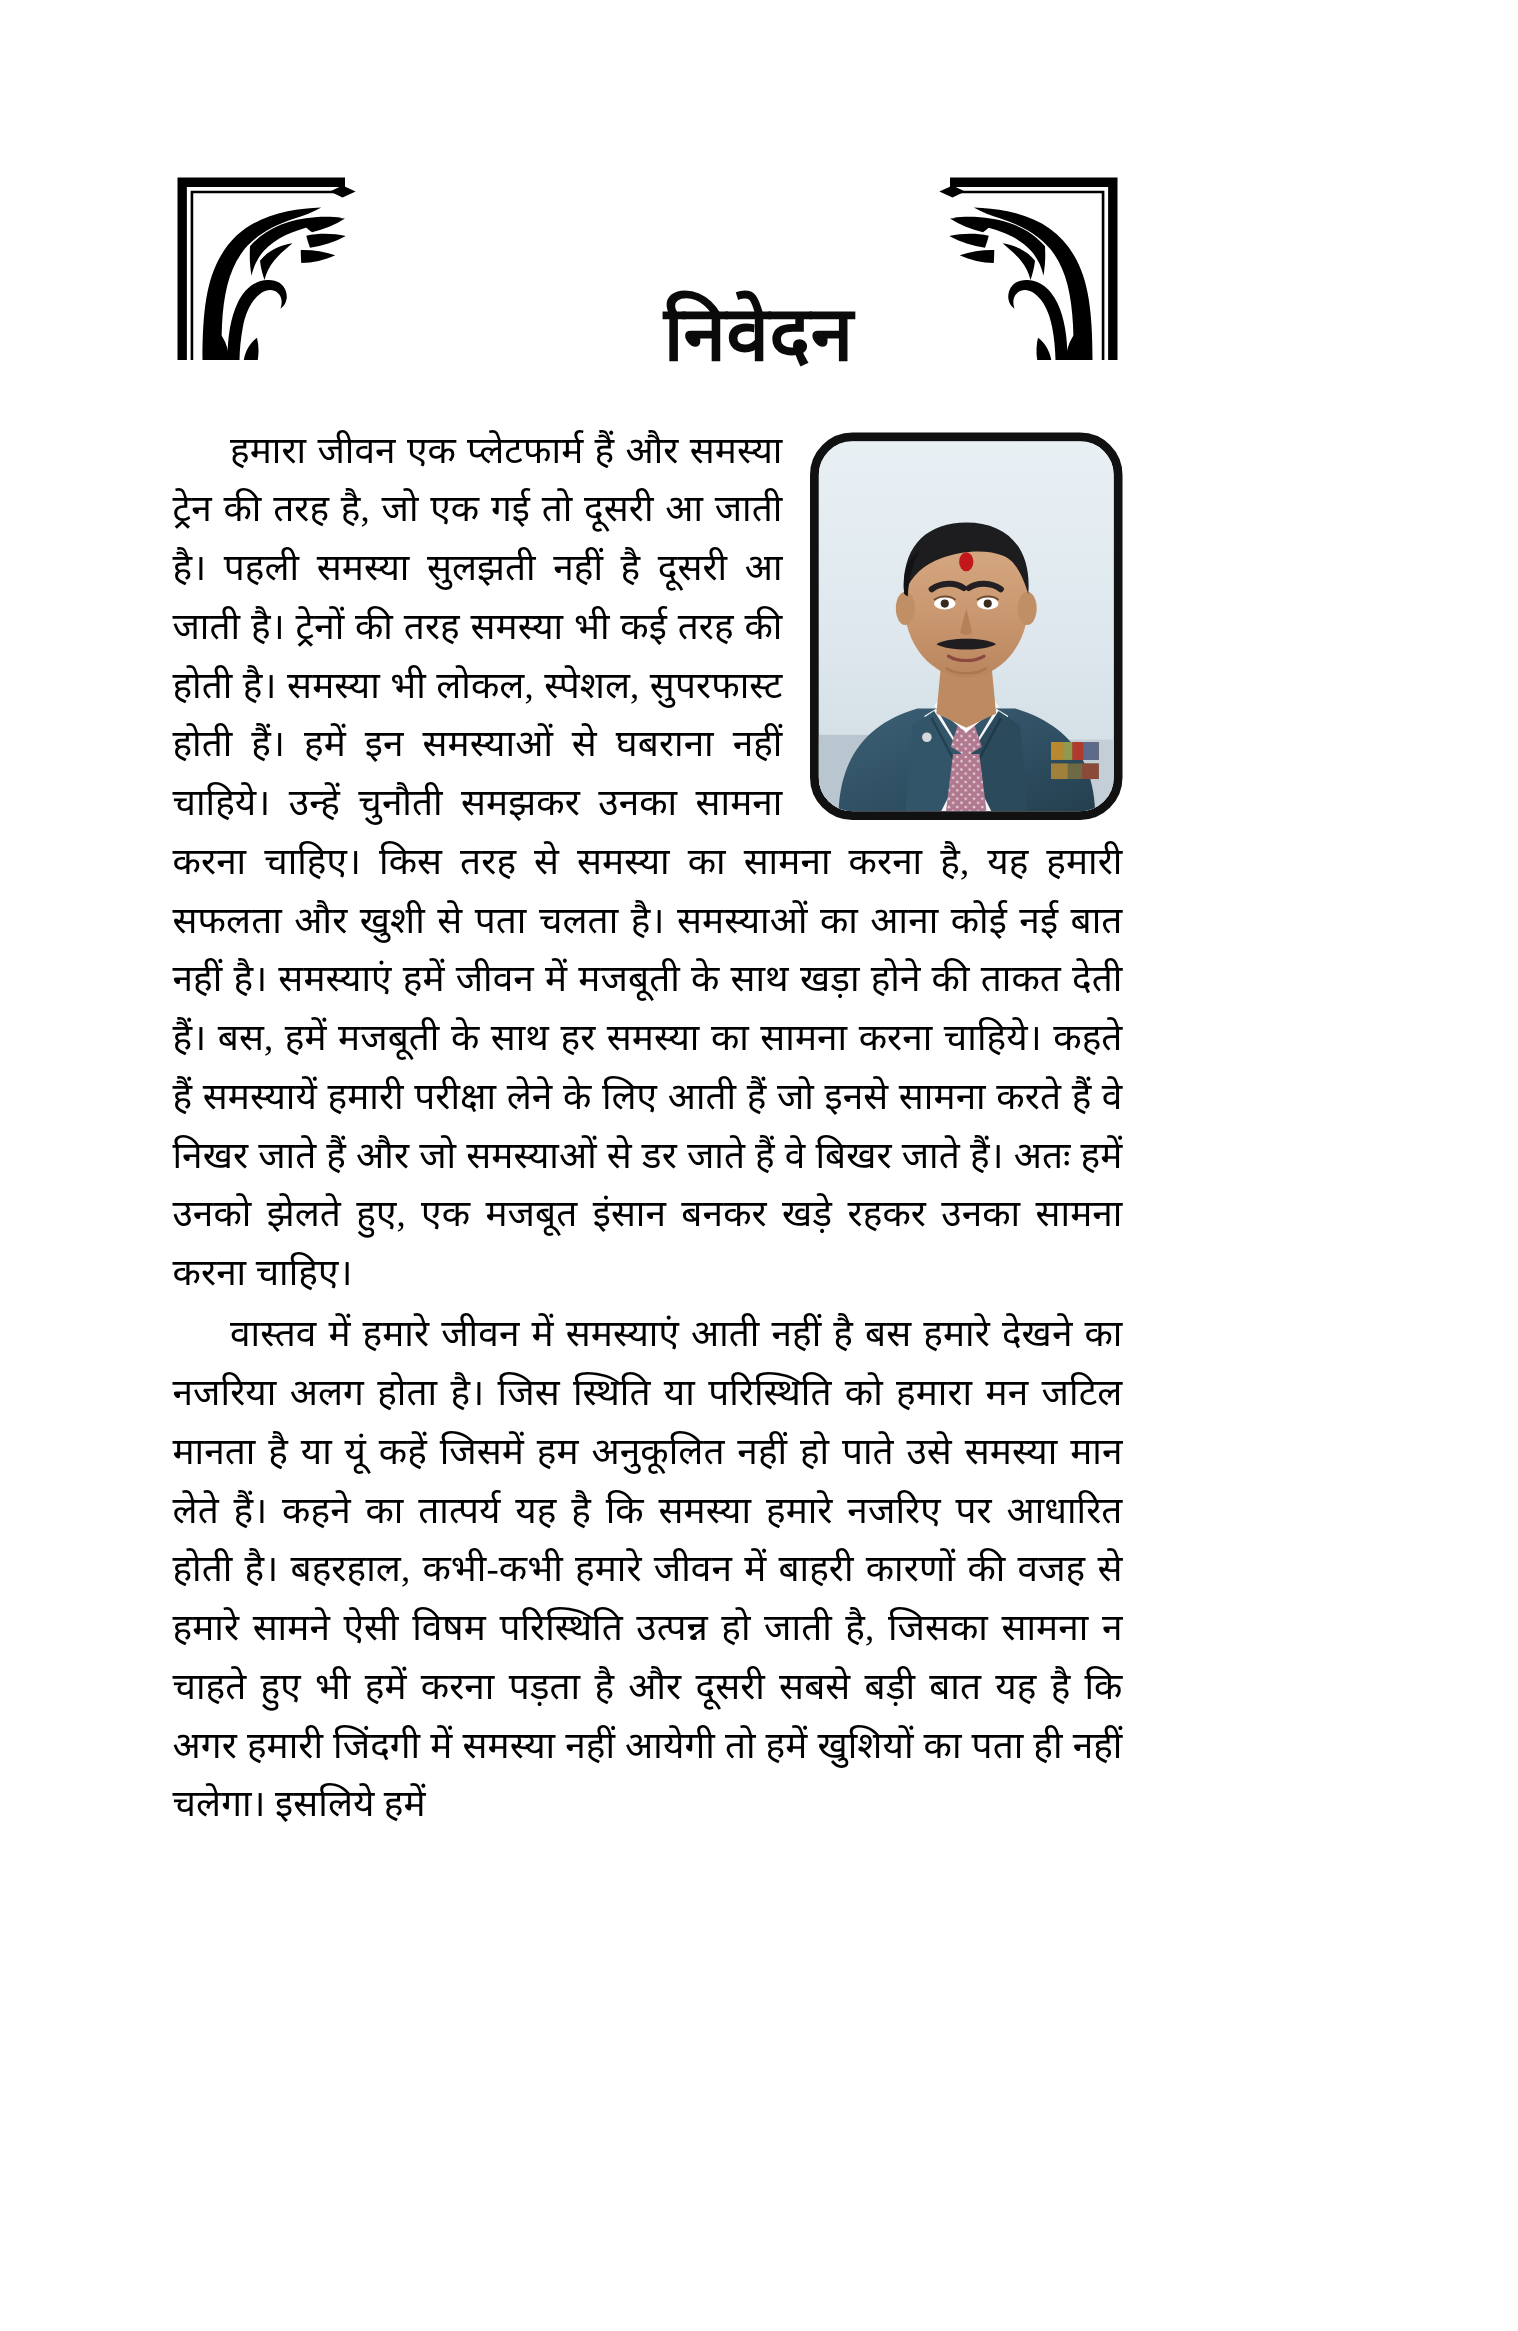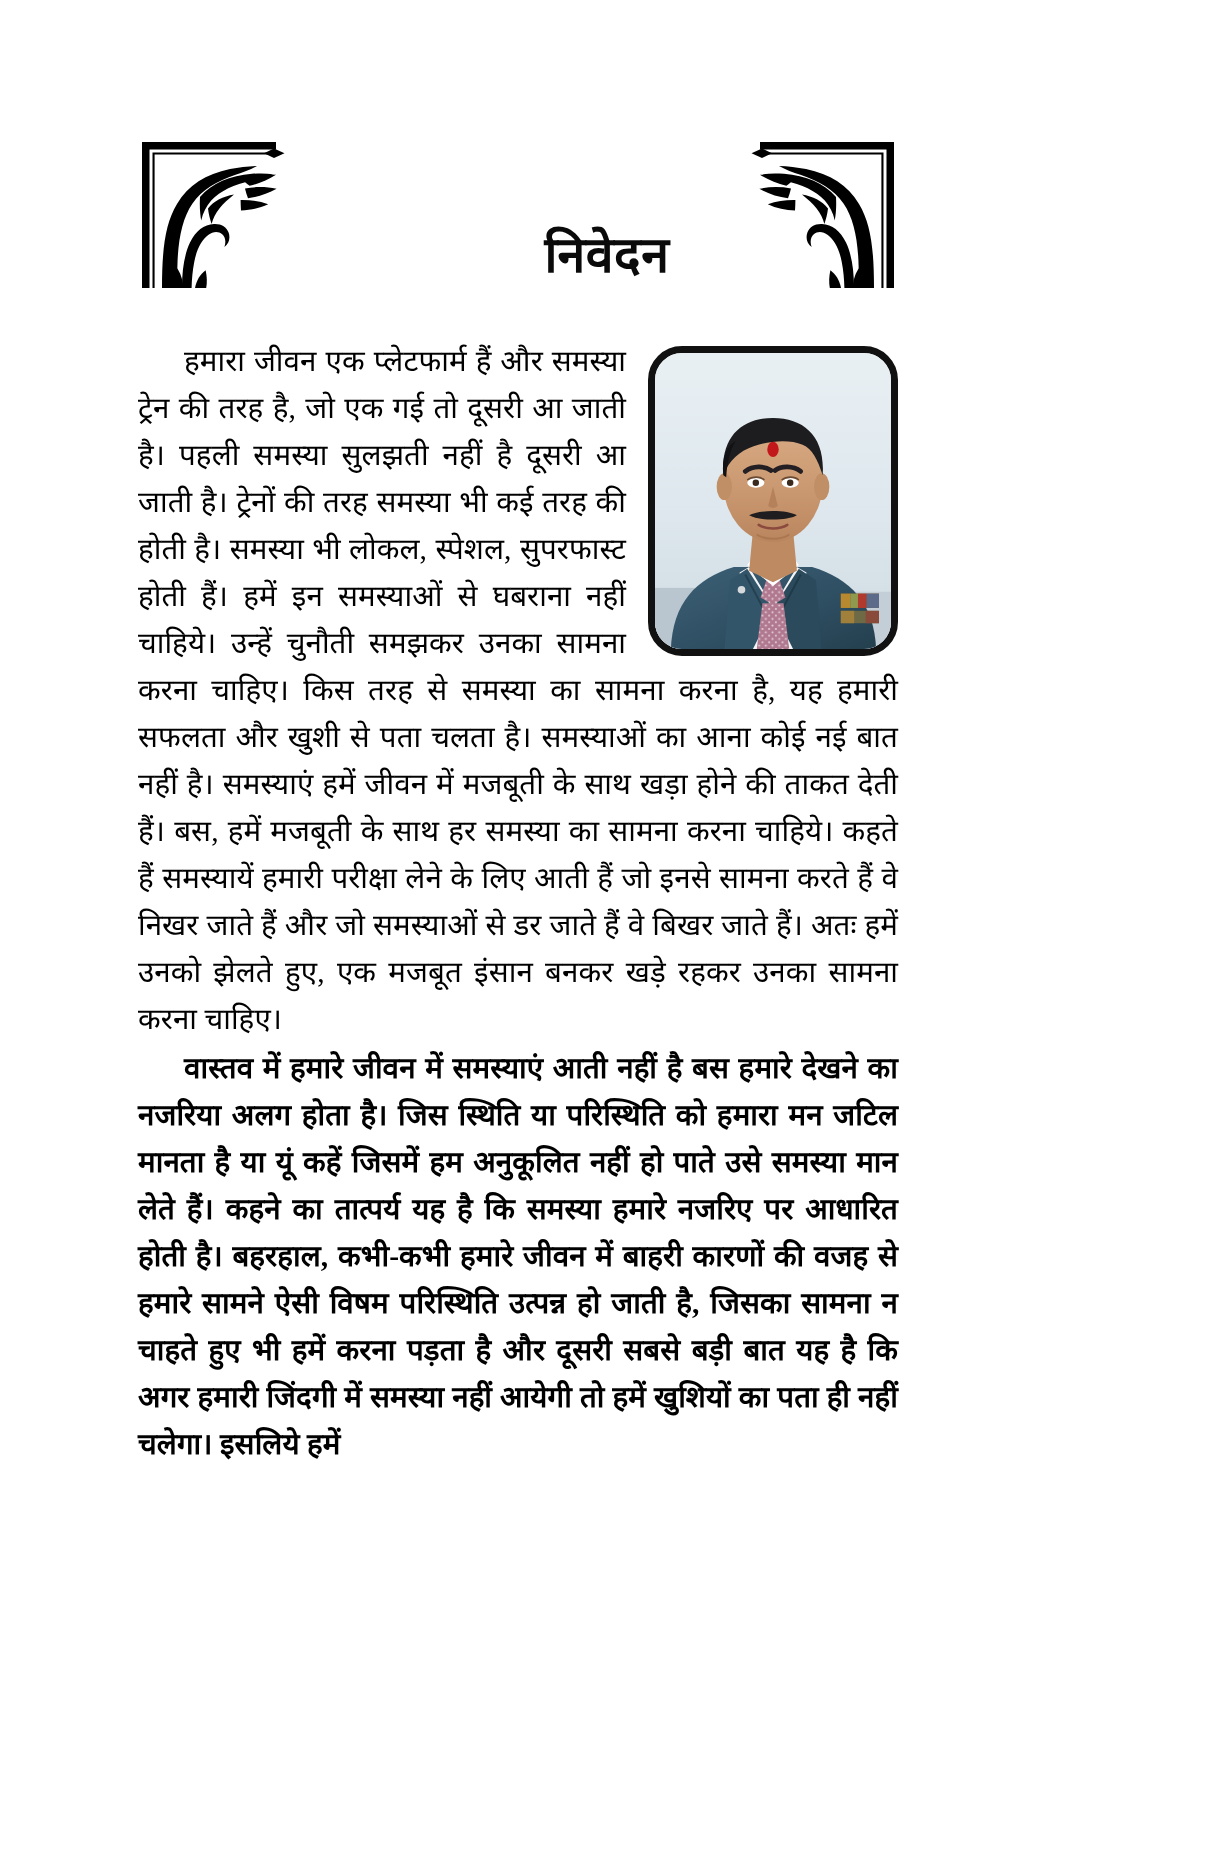--- a/index.html
+++ b/index.html
@@ -35,21 +35,21 @@
   .ornament svg { display: block; width: 100%; height: 100%; }
   .ornament-left  { left: 138px; }
   .ornament-right { left: 748px; transform: scaleX(-1); }
 
   .page-title {
     position: absolute;
     left: 0;
     right: 0;
     top: 52px;
     text-align: center;
-    font-size: 50px;
+    font-size: 61px;
     line-height: 1.25;
     font-weight: 700;
     letter-spacing: 0.5px;
     color: #0a0a0a;
   }
 
   
   .body-area {
     position: relative;
     margin: 0 100px 0 138px;
@@ -71,21 +71,21 @@
 
   p.para {
     margin: 0;
     text-align: justify;
     text-justify: inter-word;
     font-size: 29.5px;
     line-height: 47px;
     text-indent: 46px;
     letter-spacing: 0.1px;
   }
-  p.para + p.para { margin-top: 2px; font-weight: bold; }
+  p.para + p.para { margin-top: 2px; }
   p.para:last-child { text-align: justify; }
 </style>
 </head>
 <body>
 
 <div class="page">
 
   <div class="header">
 
     <div class="ornament ornament-left">

